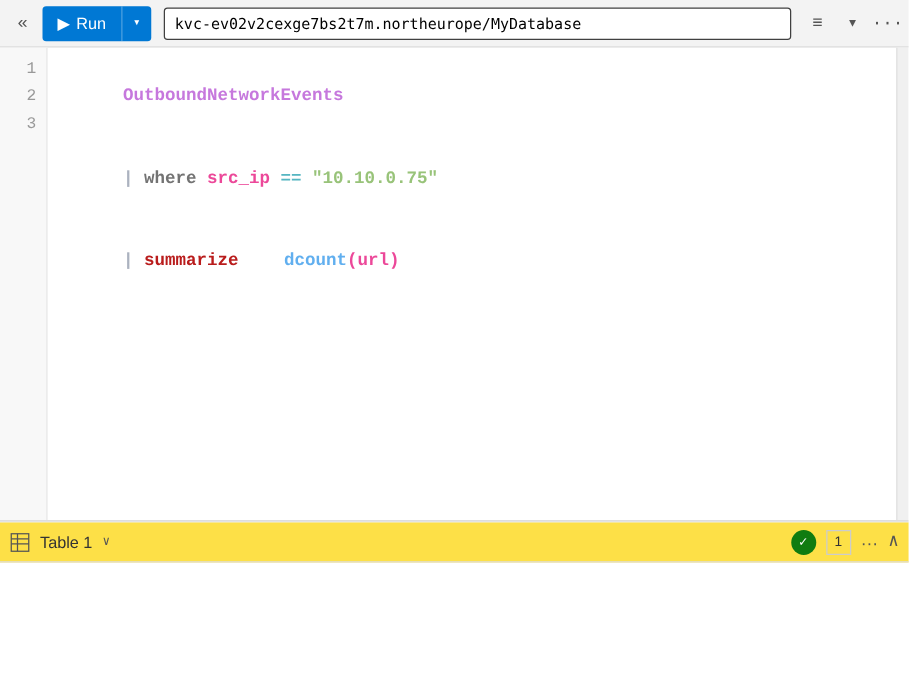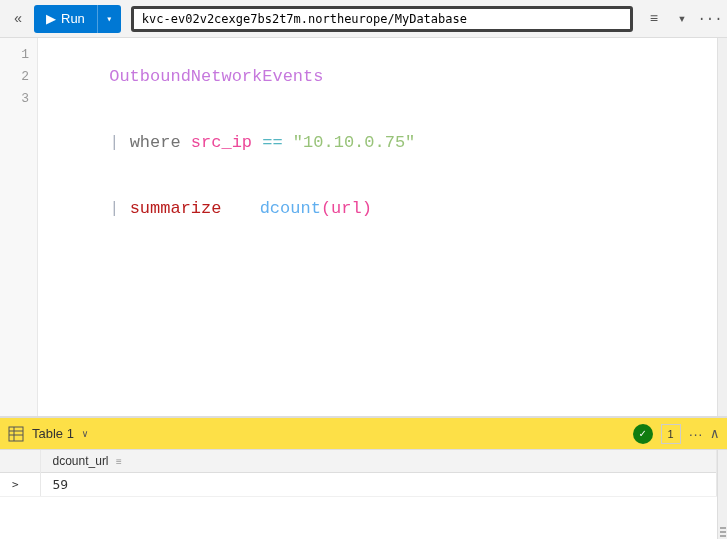--- a/index.html
+++ b/index.html
@@ -66,21 +66,21 @@
       justify-content: center;
       color: white;
       cursor: pointer;
       border-left: 1px solid rgba(255,255,255,0.3);
       font-size: 10px;
     }
 
     .connection-bar {
       flex: 1;
       height: 26px;
-      border: 3px solid #404040;
+      border: 1px solid #404040;
       border-radius: 3px;
       padding: 0 8px;
       font-size: 12px;
       font-family: 'Consolas', monospace;
       background: white;
       display: flex;
       align-items: center;
       margin: 0 6px;
     }
 
@@ -121,24 +121,25 @@
       color: #999;
       font-size: 13px;
       line-height: 22px;
       user-select: none;
       flex-shrink: 0;
     }
 
     .code-area {
       flex: 1;
       padding: 6px 10px;
-      font-size: 17px;
+      font-size: 14px;
       line-height: 22px;
       overflow: auto;
       position: relative;
+      font-weight: bold;
     }
 
     .code-line {
       white-space: pre;
     }
 
     .kw-table { color: #c678dd; }
     .kw-operator { color: #56b6c2; }
     .kw-string { color: #98c379; }
     .kw-function { color: #61afef; margin-left: 28px; }
@@ -390,41 +391,13 @@
       </div>
       <div class="results-more-btn">
         <span>···</span>
       </div>
       <div class="results-collapse-btn">
         <span>∧</span>
       </div>
     </div>
   </div>
 
-  <div style="display:flex;flex:1;overflow:hidden;">
-    <div class="data-table-container">
-      <table class="data-table">
-        <thead>
-          <tr>
-            <th style="width:40px;padding:4px 6px;"></th>
-            <th>
-              <span>dcount_url</span>
-              <span class="col-menu-icon">≡</span>
-            </th>
-          </tr>
-        </thead>
-        <tbody>
-          <tr>
-            <td class="row-expand">&gt;</td>
-            <td>59</td>
-          </tr>
-        </tbody>
-      </table>
-    </div>
-    <div class="right-edge-bar">
-      <div class="edge-bar-lines">
-        <div class="edge-bar-line"></div>
-        <div class="edge-bar-line"></div>
-        <div class="edge-bar-line"></div>
-      </div>
-    </div>
-  </div>
 </div>
 
 </body></html>

